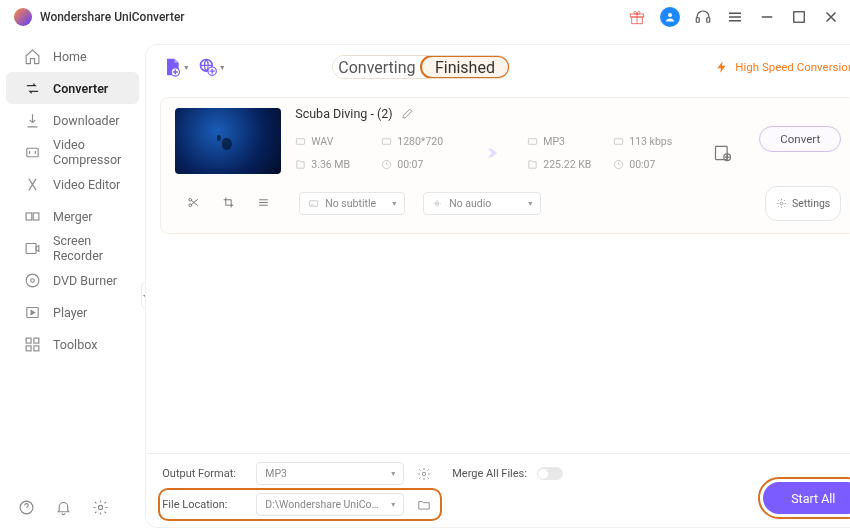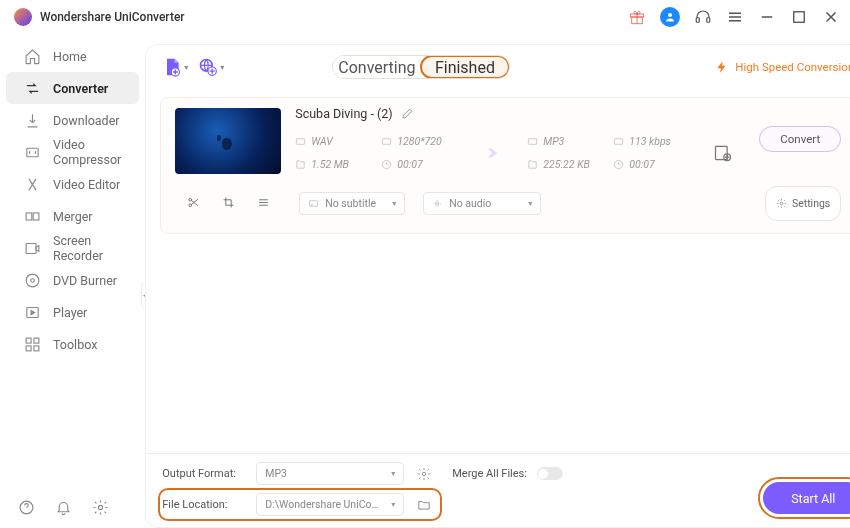--- a/index.html
+++ b/index.html
@@ -46,21 +46,21 @@
 
 .card { margin:8px 14px 0; border:1px solid #f3eee8; border-radius:8px; padding:10px 14px 12px; background:#fffdfb; }
 .card-row1 { display:flex; gap:14px; }
 .thumb { width:106px; height:66px; border-radius:4px; background:radial-gradient(circle at 40% 35%,#1a5db8 0%,#06205a 60%,#030d28 100%); flex:none; position:relative; }
 .thumb::after { content:""; position:absolute; left:44%; top:46%; width:10px; height:12px; background:rgba(9,30,70,.85); border-radius:40% 50% 50% 40%; box-shadow:-8px -6px 0 -3px rgba(8,28,66,.75); }
 .meta { flex:1; display:flex; flex-direction:column; }
 .title-row { display:flex; align-items:center; gap:8px; font-size:12.5px; color:#333; margin-top:-2px; }
 .title-row svg { width:13px; height:13px; stroke:#888; fill:none; stroke-width:1.6; cursor:pointer; }
 .spec-row { display:flex; gap:28px; margin-top:14px; align-items:center; }
 .spec-group { display:flex; flex-direction:column; gap:10px; }
-.spec-line { display:flex; gap:18px;font-style:italic; }
+.spec-line { display:flex; gap:18px; }
 .spec { display:flex; align-items:center; gap:5px; font-size:10.5px; color:#9a9a9a; min-width:68px; }
 .spec svg { width:11px; height:11px; stroke:#bbb; fill:none; stroke-width:1.6; }
 .arrow-col { display:flex; align-items:center; }
 .arrow-col svg { width:22px; height:18px; fill:#e7dcff; }
 .spec-right { display:flex; flex-direction:column; gap:10px; }
 .gear-col { display:flex; align-items:center; margin-left:4px; }
 .gear-col svg { width:20px; height:20px; stroke:#777; fill:none; stroke-width:1.5; }
 .convert-btn { width:82px; height:26px; border:1px solid #d0c0e8; border-radius:14px; background:#fcfaff; font-size:11.5px; color:#555; display:flex; align-items:center; justify-content:center; cursor:pointer; margin-left:12px; align-self:flex-start; margin-top:18px; }
 
 .card-row2 { display:flex; align-items:center; gap:18px; margin-top:12px; }
@@ -304,21 +304,21 @@
                         <rect x="3" y="6" width="18" height="12" rx="1"></rect>
                       </svg>
                       <span>1280*720</span>
                     </div>
                 </div>
                 <div class="spec-line">
                   <div class="spec">
                       <svg viewBox="0 0 24 24">
                         <path d="M4 4h6l2 2h8v14H4z"></path>
                       </svg>
-                      <span>1.52 MB</span>
+                      <span>3.36 MB</span>
                     </div>
                   <div class="spec">
                       <svg viewBox="0 0 24 24">
                         <circle cx="12" cy="12" r="9"></circle>
                         <path d="M12 7v5l3 2"></path>
                       </svg>
                       <span>00:07</span>
                     </div>
                 </div>
               </div>

